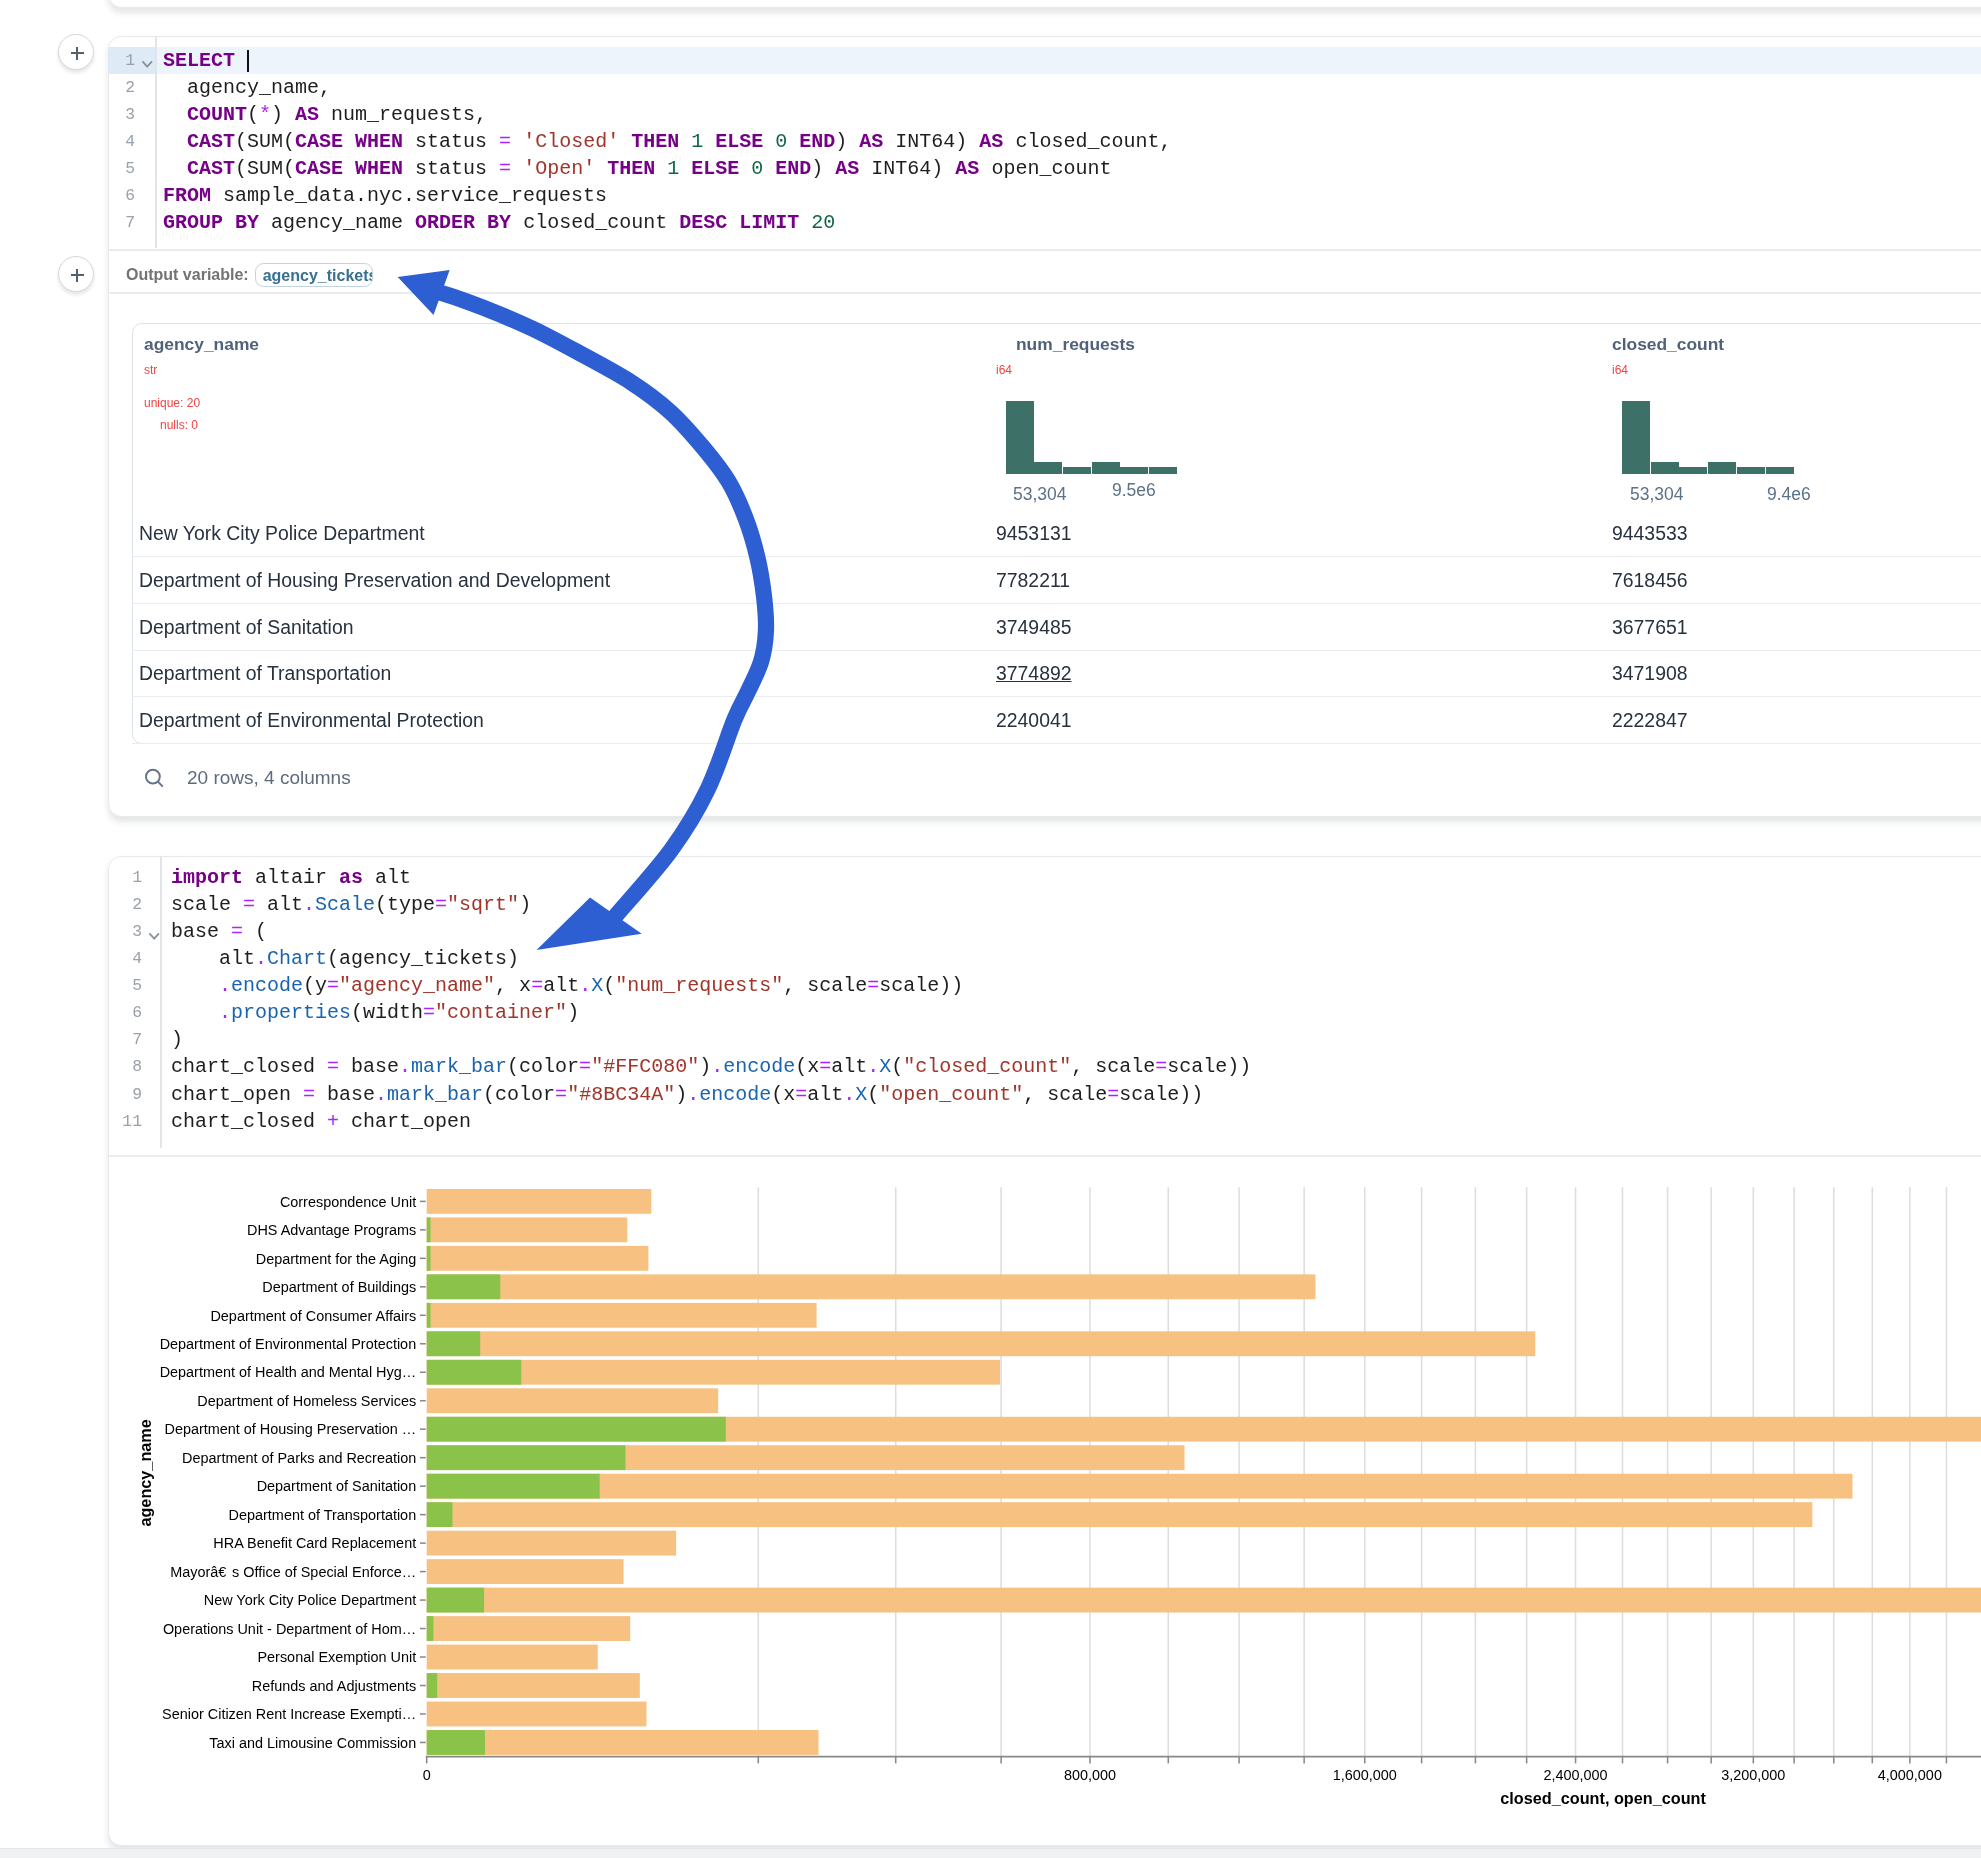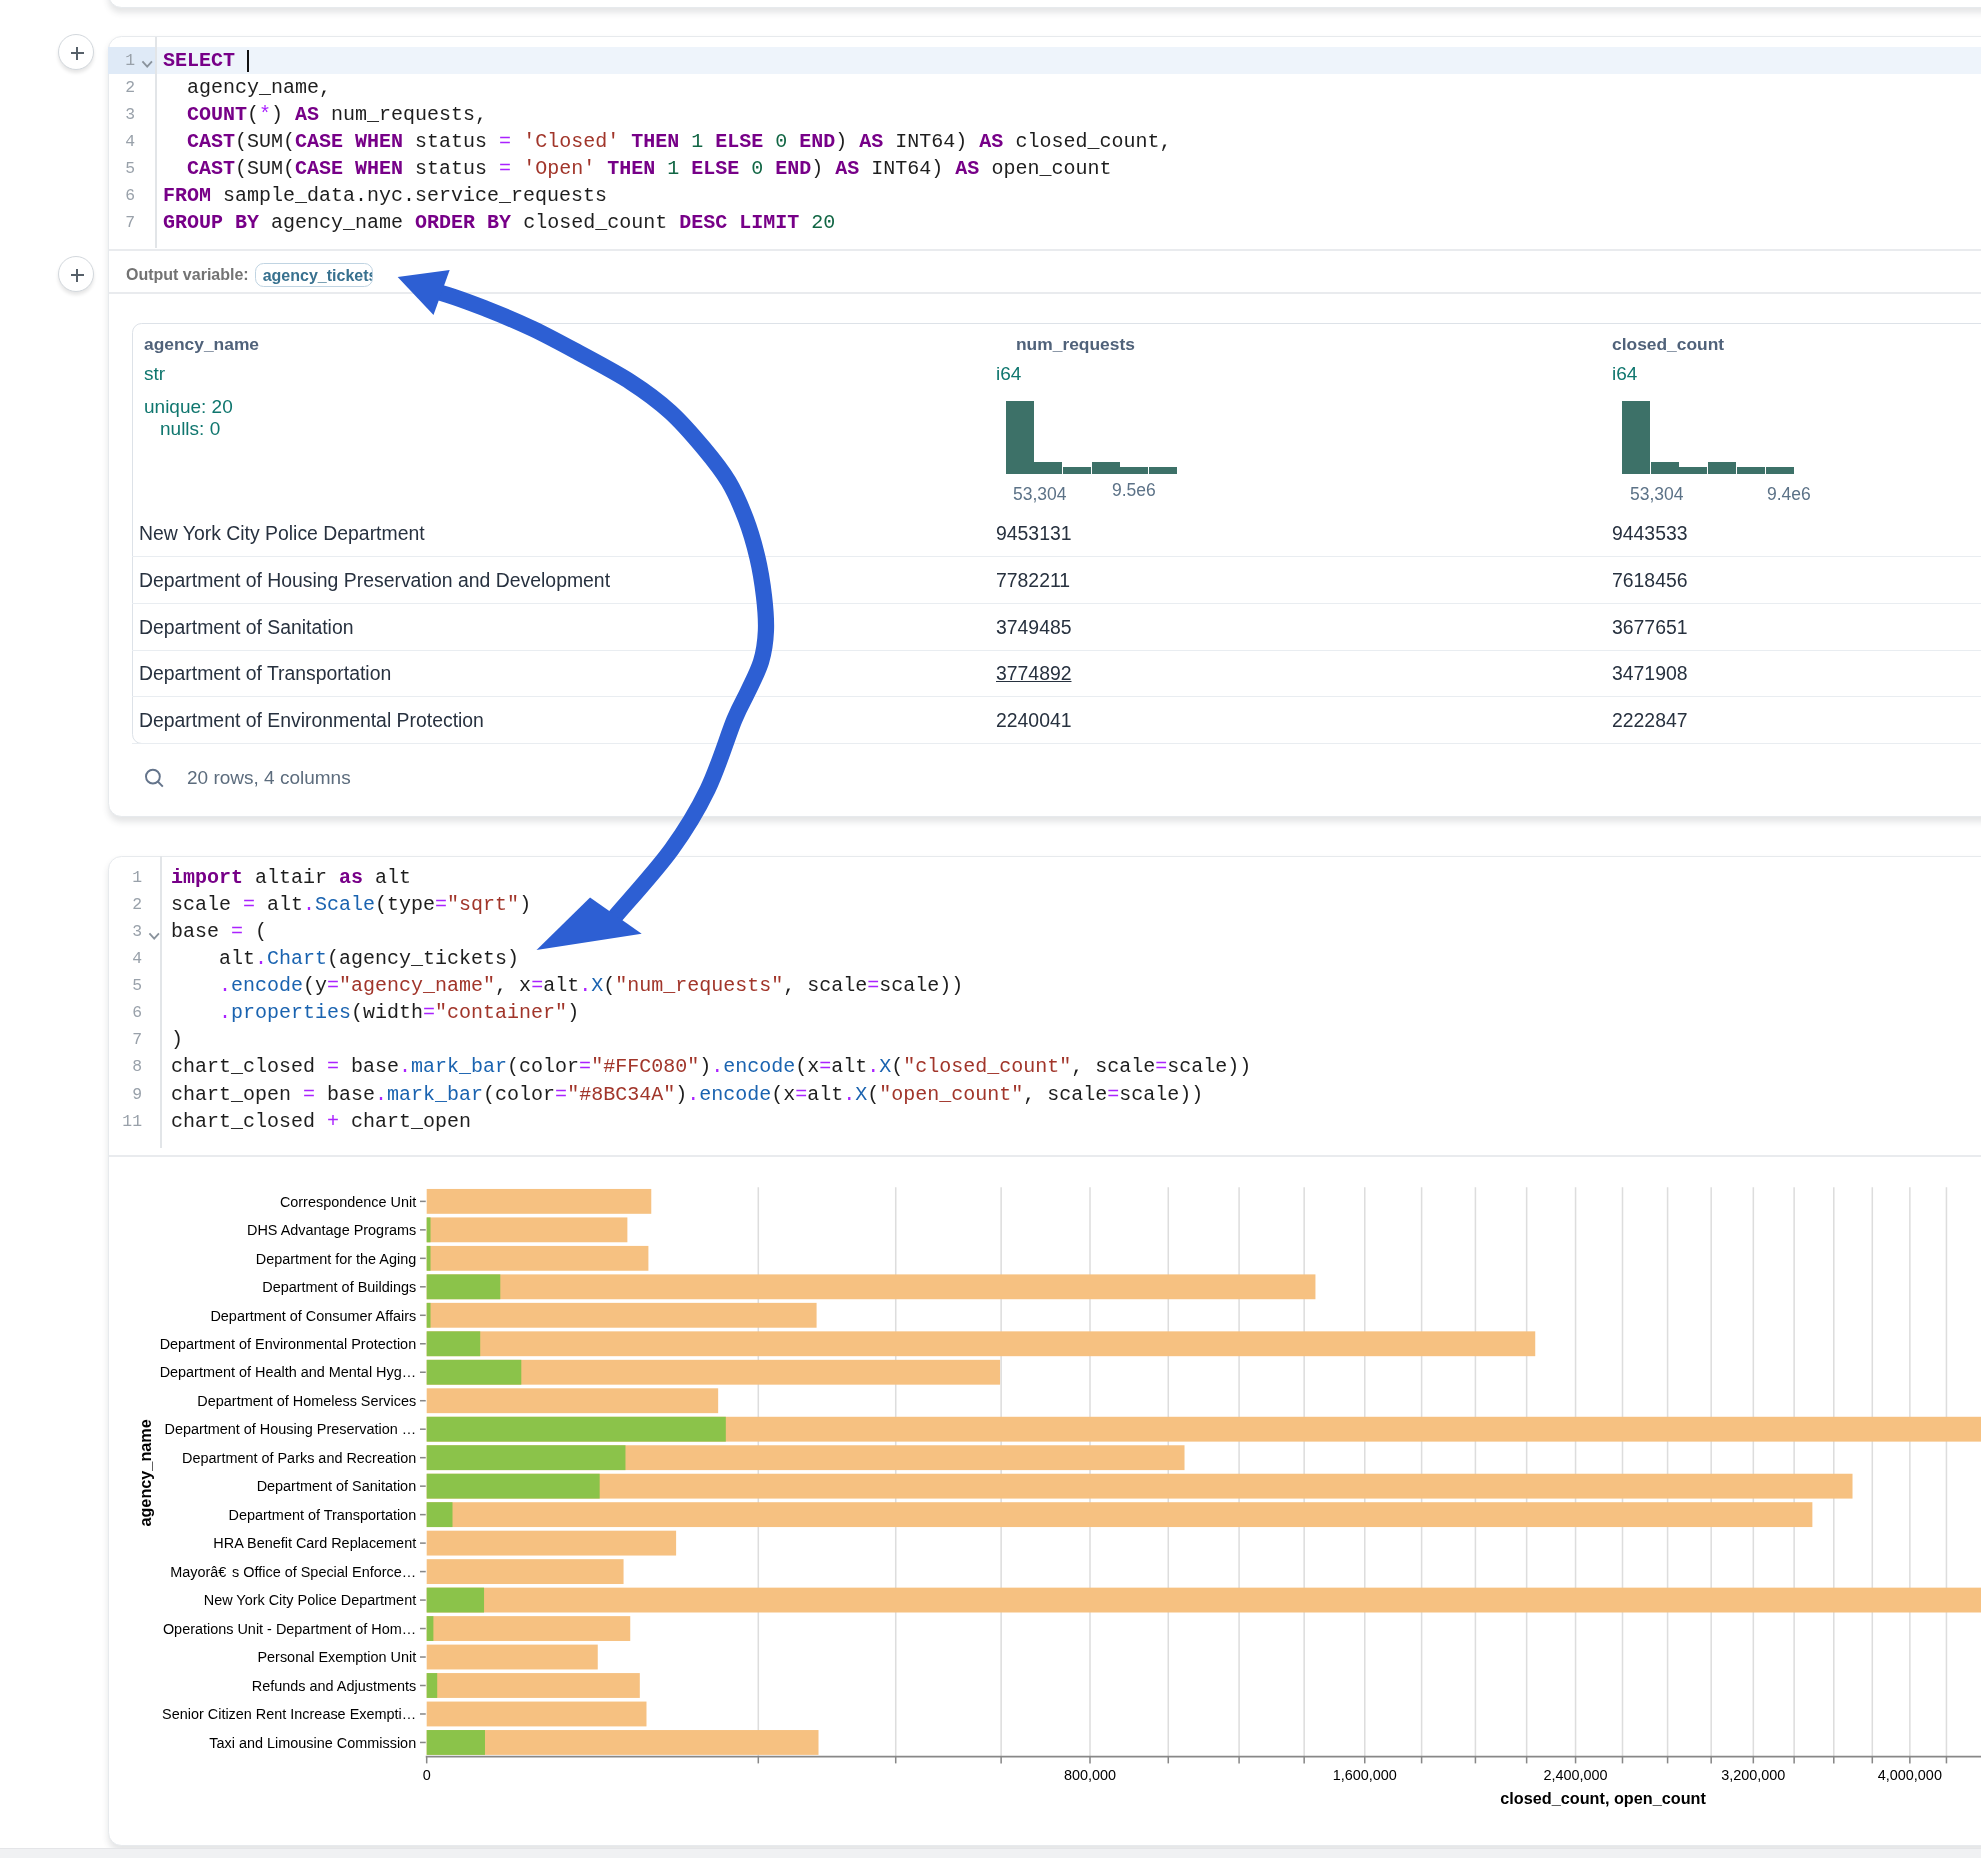--- a/index.html
+++ b/index.html
@@ -9,21 +9,21 @@
 .gnum { position:absolute; font:16.4px "Liberation Mono", monospace; color:#99a1aa; text-align:right; width:38px; }
 .cl { position:absolute; font:20px/27px "Liberation Mono", monospace; color:#1e1e1e; white-space:pre; }
 .kw { color:#770088;margin-top:48px; }
 .op { color:#aa22ff; }
 .st { color:#a1352a; }
 .nu { color:#116644; }
 .fn { color:#1a63b0; }
 .cell-txt { position:absolute; font-size:19.4px; color:#27313f; line-height:47px; height:47px; }
 .histlab { position:absolute; font-size:17.5px; color:#5c7287; }
 .coltitle { position:absolute; font-size:17.4px; font-weight:bold; color:#50627a; }
-.coltype { position:absolute; font-size:19px; color:#0f766e; }
+.coltype { position:absolute; font-size:12px; color:#ef4444; }
 .plus { position:absolute; left:58px; width:36px; height:36px; border-radius:50%; background:#fff;
   border:1.5px solid #d3d8dd; box-shadow:0 2.9px 3.8px rgba(0,0,0,.10); }
 .plus i { position:absolute; background:#566069; }
 .plus .ph { left:11.5px; top:17px; width:13.4px; height:2.1px; }
 .plus .pv { left:17px; top:11.5px; width:2.1px; height:13.4px; }
 </style></head>
 <body>
 
 <div style="position:absolute;left:108px;top:-13.4px;width:1893px;height:21px;background:#fff;border:1.5px solid #e7eaed;border-radius:0 0 13.4px 13.4px;box-shadow:0 4.8px 6.7px rgba(45,52,60,.13);"></div>
 

